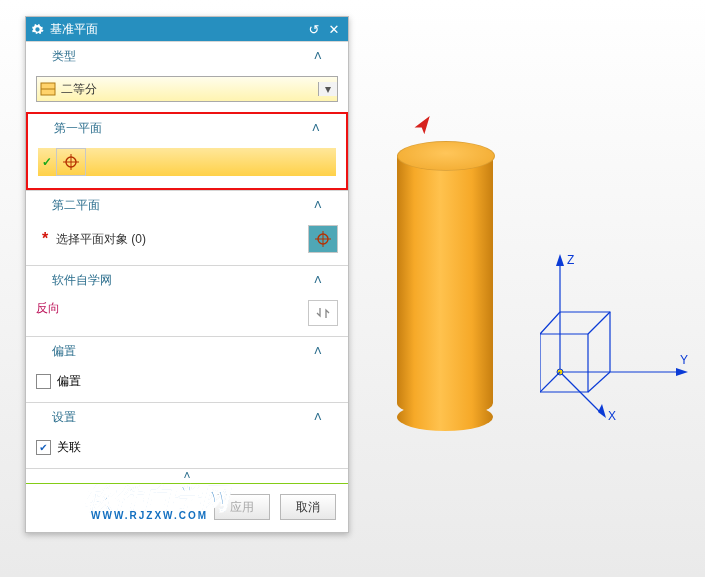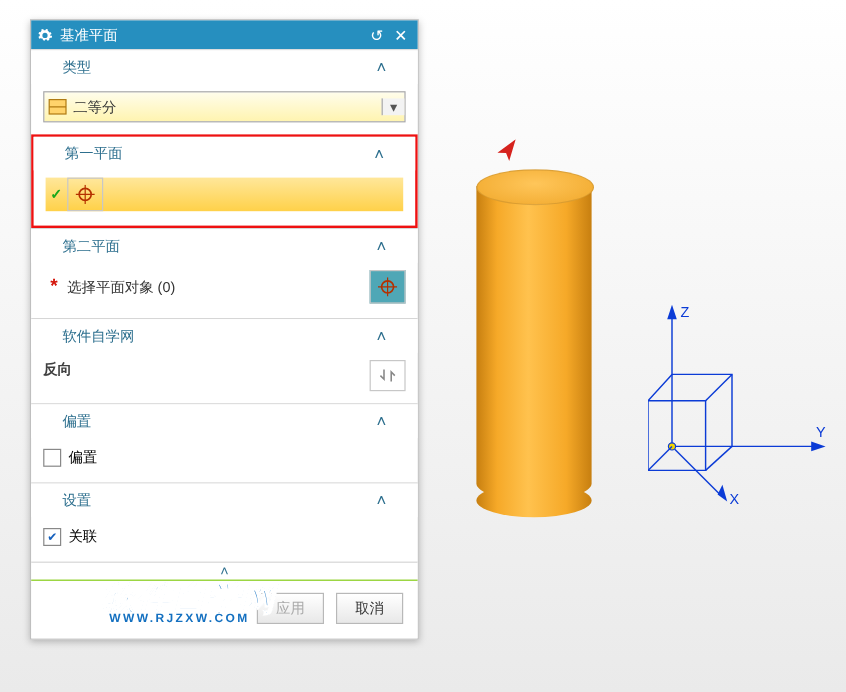--- a/index.html
+++ b/index.html
@@ -22,21 +22,21 @@
   .redframe{border:2px solid #E11;}
   .selrow{display:flex;align-items:center;height:28px;margin:4px 0 2px;}
   .selrow .mark{width:18px;text-align:center;}
   .selrow.green .mark{color:#1BA81B;font-weight:bold;}
   .selrow.red .mark{color:#D4150B;font-weight:bold;}
   .selrow .label{flex:1;padding-left:2px;color:#333;}
   .selrow .btn{width:28px;height:26px;border:1px solid #C7C7C7;display:flex;align-items:center;justify-content:center;}
   .selrow.green{background:linear-gradient(#FFE79A,#FFD149);}
   .selrow.green .btn{background:linear-gradient(#FFE79A,#FFD149);}
   .selrow.teal .btn{background:#4FA7B6;}
-  .dim{color:#404040;font-weight:bold;}
+  .dim{color:#be185d;}
   .rb{float:right;width:28px;height:24px;border:1px solid #C7C7C7;background:#fff;display:flex;align-items:center;justify-content:center;color:#666;}
   .chk{display:flex;align-items:center;gap:6px;padding:2px 0;}
   .chk .box{width:13px;height:13px;border:1px solid #888;background:#fff;display:flex;align-items:center;justify-content:center;font-size:10px;color:#1560BD;}
   .watermark{position:absolute;left:67px;top:485px;font-size:28px;font-weight:900;font-style:italic;color:#1470C0;-webkit-text-stroke:1px #fff;letter-spacing:1px;line-height:1;margin-left:18px;}
   .watermark .sub{font-size:10px;font-weight:700;font-style:normal;color:#1470C0;-webkit-text-stroke:0;letter-spacing:2px;display:block;margin-top:-2px;margin-left:6px;}
   .btns{display:flex;justify-content:flex-end;gap:10px;padding:10px 12px 12px;background:#fff;border-top:1px solid #84cc16;}
   .btn2{min-width:54px;height:24px;border:1px solid #B8B8B8;background:linear-gradient(#FFFFFF,#E8E8E8);display:flex;align-items:center;justify-content:center;color:#333;}
   .btn2.disabled{color:#AAA;}
   
   .cyl{position:absolute;left:397px;top:141px;width:96px;height:290px;}

